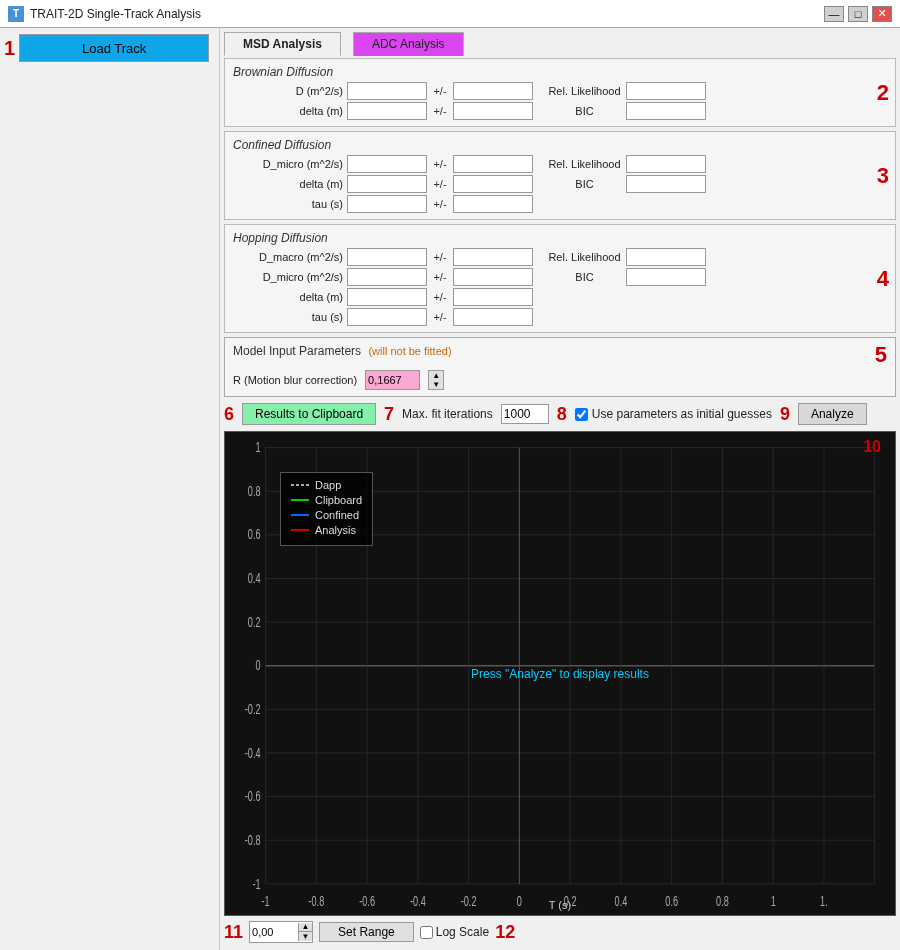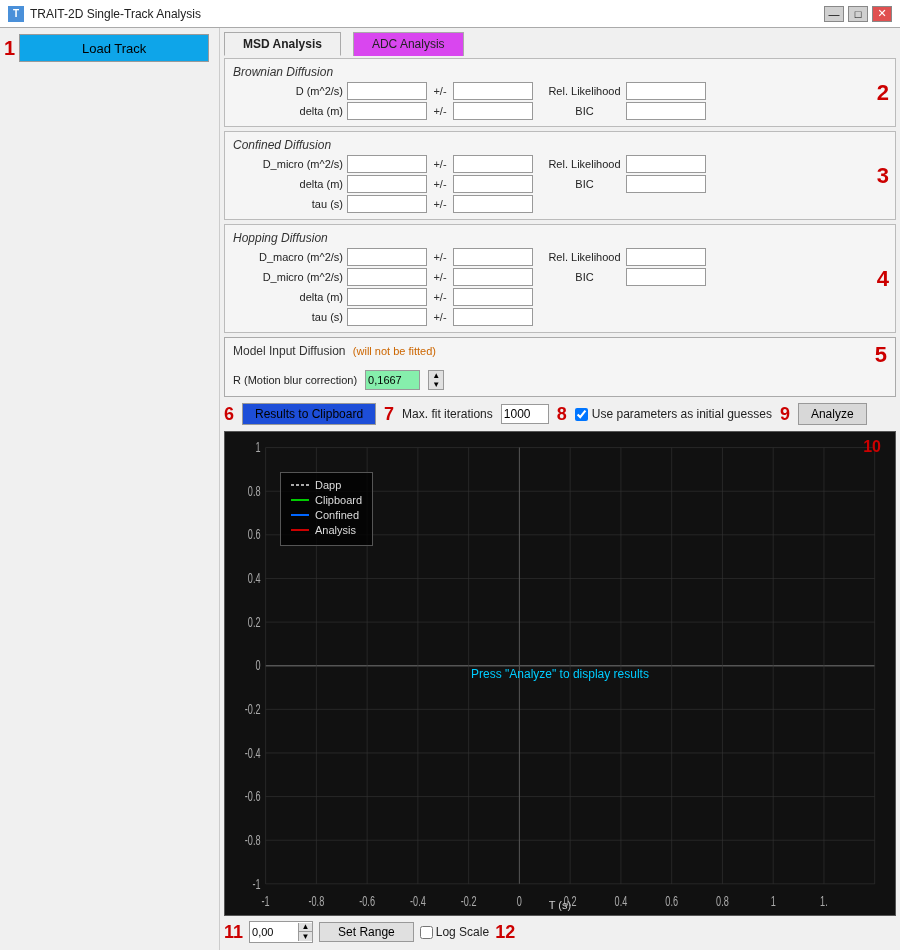--- a/index.html
+++ b/index.html
@@ -156,21 +156,21 @@
     }
     .params-row {
       display: flex; align-items: center; gap: 8px;
       margin-top: 4px;
     }
     .r-label { font-size: 11px; color: #222; }
     .spinner-input {
       width: 60px;
       height: 20px;
       border: 1px solid #999;
-      background: #86efac;
+      background: #f9a8d4;
       font-size: 11px;
       padding: 0 2px;
     }
     .spinner-arrows {
       display: flex; flex-direction: column;
       border: 1px solid #999;
       background: #e0e0e0;
     }
     .spinner-up, .spinner-down {
       width: 14px; height: 9px;
@@ -184,21 +184,21 @@
 
     
     .toolbar-row {
       display: flex;
       align-items: center;
       gap: 8px;
       padding: 4px 0;
     }
     .toolbar-btn {
       padding: 3px 12px;
-      background: #1d4ed8;
+      background: #86efac;
       border: 1px solid #999;
       cursor: pointer;
       font-size: 12px;
     }
     .toolbar-btn.analyze {
       background: #d8d8d8;
     }
     .iter-label { font-size: 12px; color: #222; }
     .iter-input {
       width: 48px;
@@ -480,21 +480,21 @@
           <input class="field-input" type="text" style="">
           <span class="pm-label">+/-</span>
           <input class="field-input" type="text" style="">
         </div>
       </div>
     </div>
 
     <div class="model-params-section">
       <div style="display:flex; justify-content:space-between; align-items:flex-start;">
         <div>
-          <span style="font-size:12px; color:#333;">Model Input Diffusion</span>
+          <span style="font-size:12px; color:#333;">Model Input Parameters</span>
           <span style="font-size:11px; color:#cc6600; margin-left:4px;">(will not be fitted)</span>
         </div>
         <span class="section-number" style="font-size:22px; line-height:1;">5</span>
       </div>
       <div class="params-row">
         <span class="r-label">R (Motion blur correction)</span>
         <input class="spinner-input" type="text" style="width: 55px;" value="0,1667">
         <div class="spinner-arrows">
           <button class="spinner-up">▲</button>
           <button class="spinner-down">▼</button>

